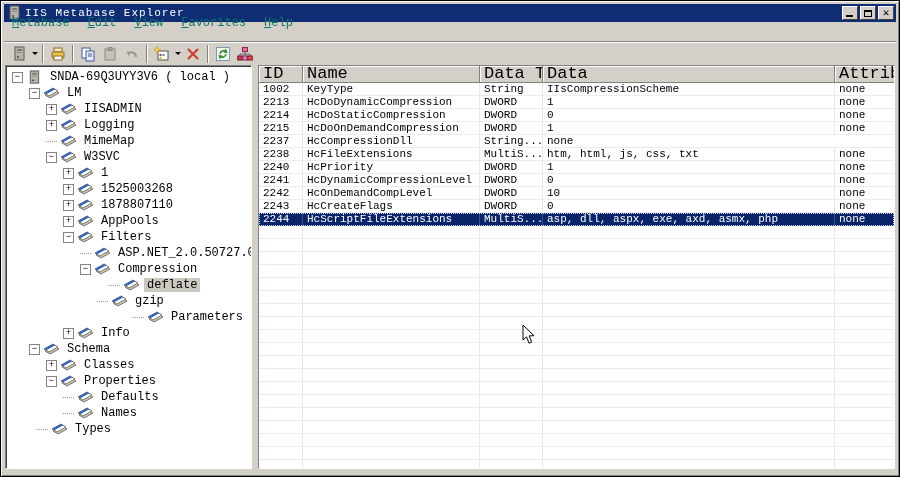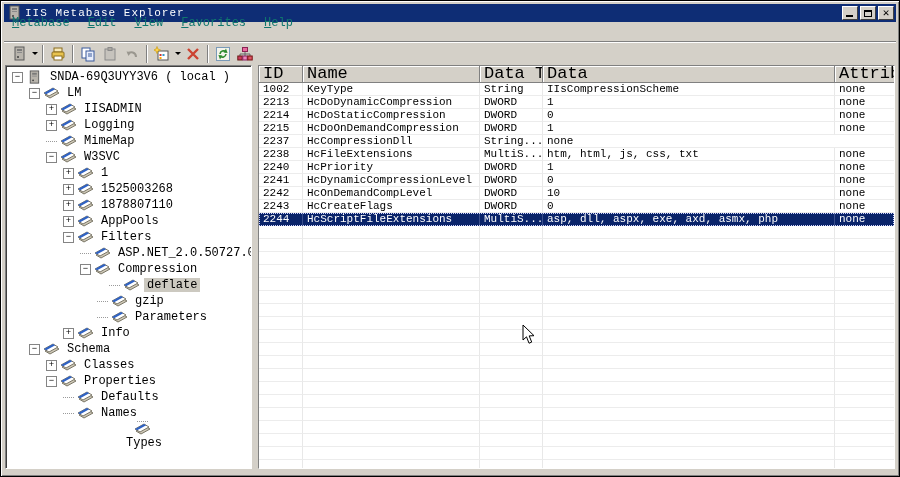--- a/index.html
+++ b/index.html
@@ -373,21 +373,21 @@
         <span class="tstub"></span>
         <span class="ticon">
           <svg viewBox="0 0 17 14" width="17" height="14">
             <polygon points="2,9 11,4 16,7 7,12" fill="#cfc9b8" stroke="#7a7666" stroke-width="1"></polygon>
             <polygon points="1,7 10,2 15,5 6,10" fill="#ffffff" stroke="#7a7666" stroke-width="1"></polygon>
             <polygon points="1,7 10,2 12.2,3.3 3.2,8.3" fill="#2f62c4"></polygon>
           </svg>
         </span>
         <span class="tlabel">gzip</span>
       </div>
-      <div class="titem" style="padding-left: 91px;">
+      <div class="titem" style="padding-left: 91px; margin-left: 36px;">
         <span class="tstub"></span>
         <span class="ticon">
           <svg viewBox="0 0 17 14" width="17" height="14">
             <polygon points="2,9 11,4 16,7 7,12" fill="#cfc9b8" stroke="#7a7666" stroke-width="1"></polygon>
             <polygon points="1,7 10,2 15,5 6,10" fill="#ffffff" stroke="#7a7666" stroke-width="1"></polygon>
             <polygon points="1,7 10,2 12.2,3.3 3.2,8.3" fill="#2f62c4"></polygon>
           </svg>
         </span>
         <span class="tlabel">Parameters</span>
       </div>
@@ -450,21 +450,21 @@
         <span class="tstub"></span>
         <span class="ticon">
           <svg viewBox="0 0 17 14" width="17" height="14">
             <polygon points="2,9 11,4 16,7 7,12" fill="#cfc9b8" stroke="#7a7666" stroke-width="1"></polygon>
             <polygon points="1,7 10,2 15,5 6,10" fill="#ffffff" stroke="#7a7666" stroke-width="1"></polygon>
             <polygon points="1,7 10,2 12.2,3.3 3.2,8.3" fill="#2f62c4"></polygon>
           </svg>
         </span>
         <span class="tlabel">Names</span>
       </div>
-      <div class="titem" style="padding-left: 31px; flex-direction: column;">
+      <div class="titem" style="padding-left: 31px;">
         <span class="tstub"></span>
         <span class="ticon">
           <svg viewBox="0 0 17 14" width="17" height="14">
             <polygon points="2,9 11,4 16,7 7,12" fill="#cfc9b8" stroke="#7a7666" stroke-width="1"></polygon>
             <polygon points="1,7 10,2 15,5 6,10" fill="#ffffff" stroke="#7a7666" stroke-width="1"></polygon>
             <polygon points="1,7 10,2 12.2,3.3 3.2,8.3" fill="#2f62c4"></polygon>
           </svg>
         </span>
         <span class="tlabel">Types</span>
       </div>

